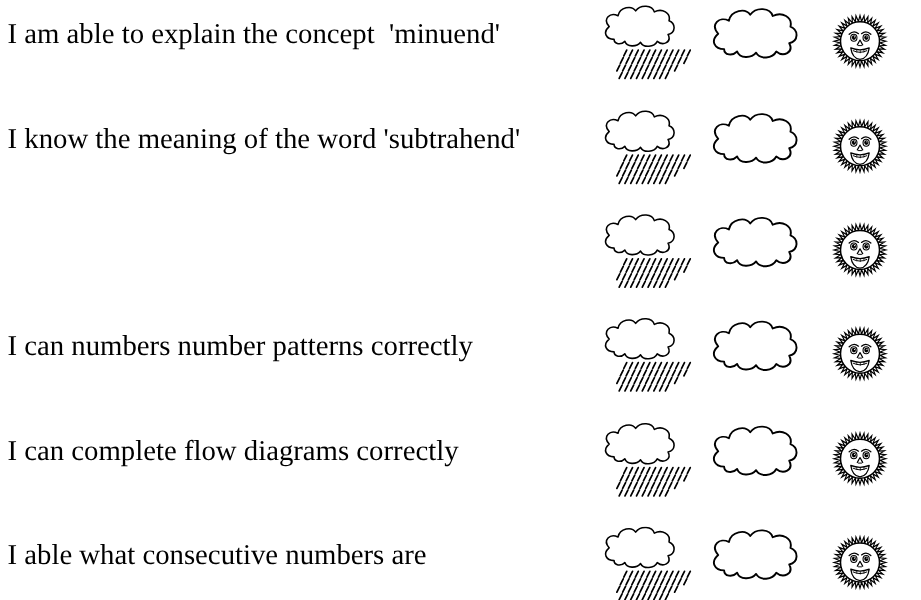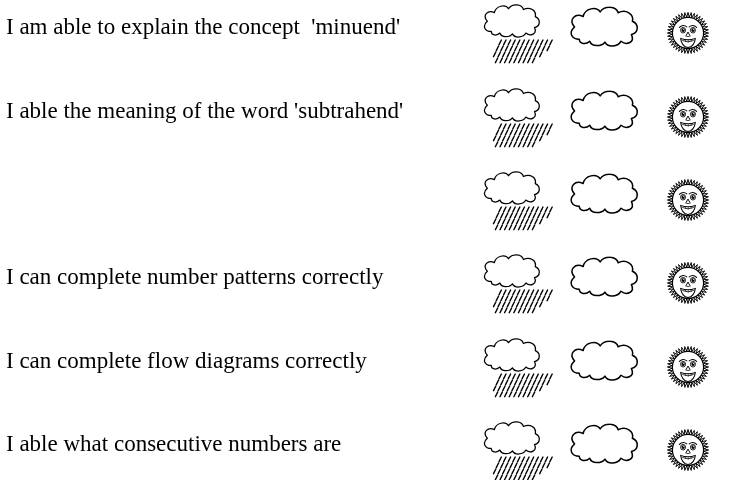--- a/index.html
+++ b/index.html
@@ -75,21 +75,21 @@
       </span>
       <span class="opt">
         <svg class="ic ic-sun" viewBox="0 0 60 60">
             <use href="#sym-sun"></use>
           </svg>
       </span>
     </div>
   </div>
 
   <div class="row">
-    <div class="statement">I able the meaning of the word 'subtrahend'</div>
+    <div class="statement">I know the meaning of the word 'subtrahend'</div>
     <div class="options">
       <span class="opt">
         <svg class="ic ic-rain" viewBox="0 0 80 66">
             <use href="#sym-rain-cloud"></use>
           </svg>
       </span>
       <span class="opt">
         <svg class="ic ic-cloud" viewBox="0 0 76 44">
             <use href="#sym-cloud"></use>
           </svg>
@@ -116,21 +116,21 @@
       </span>
       <span class="opt">
         <svg class="ic ic-sun" viewBox="0 0 60 60">
             <use href="#sym-sun"></use>
           </svg>
       </span>
     </div>
   </div>
 
   <div class="row">
-    <div class="statement">I can complete number patterns correctly</div>
+    <div class="statement">I can numbers number patterns correctly</div>
     <div class="options">
       <span class="opt">
         <svg class="ic ic-rain" viewBox="0 0 80 66">
             <use href="#sym-rain-cloud"></use>
           </svg>
       </span>
       <span class="opt">
         <svg class="ic ic-cloud" viewBox="0 0 76 44">
             <use href="#sym-cloud"></use>
           </svg>

